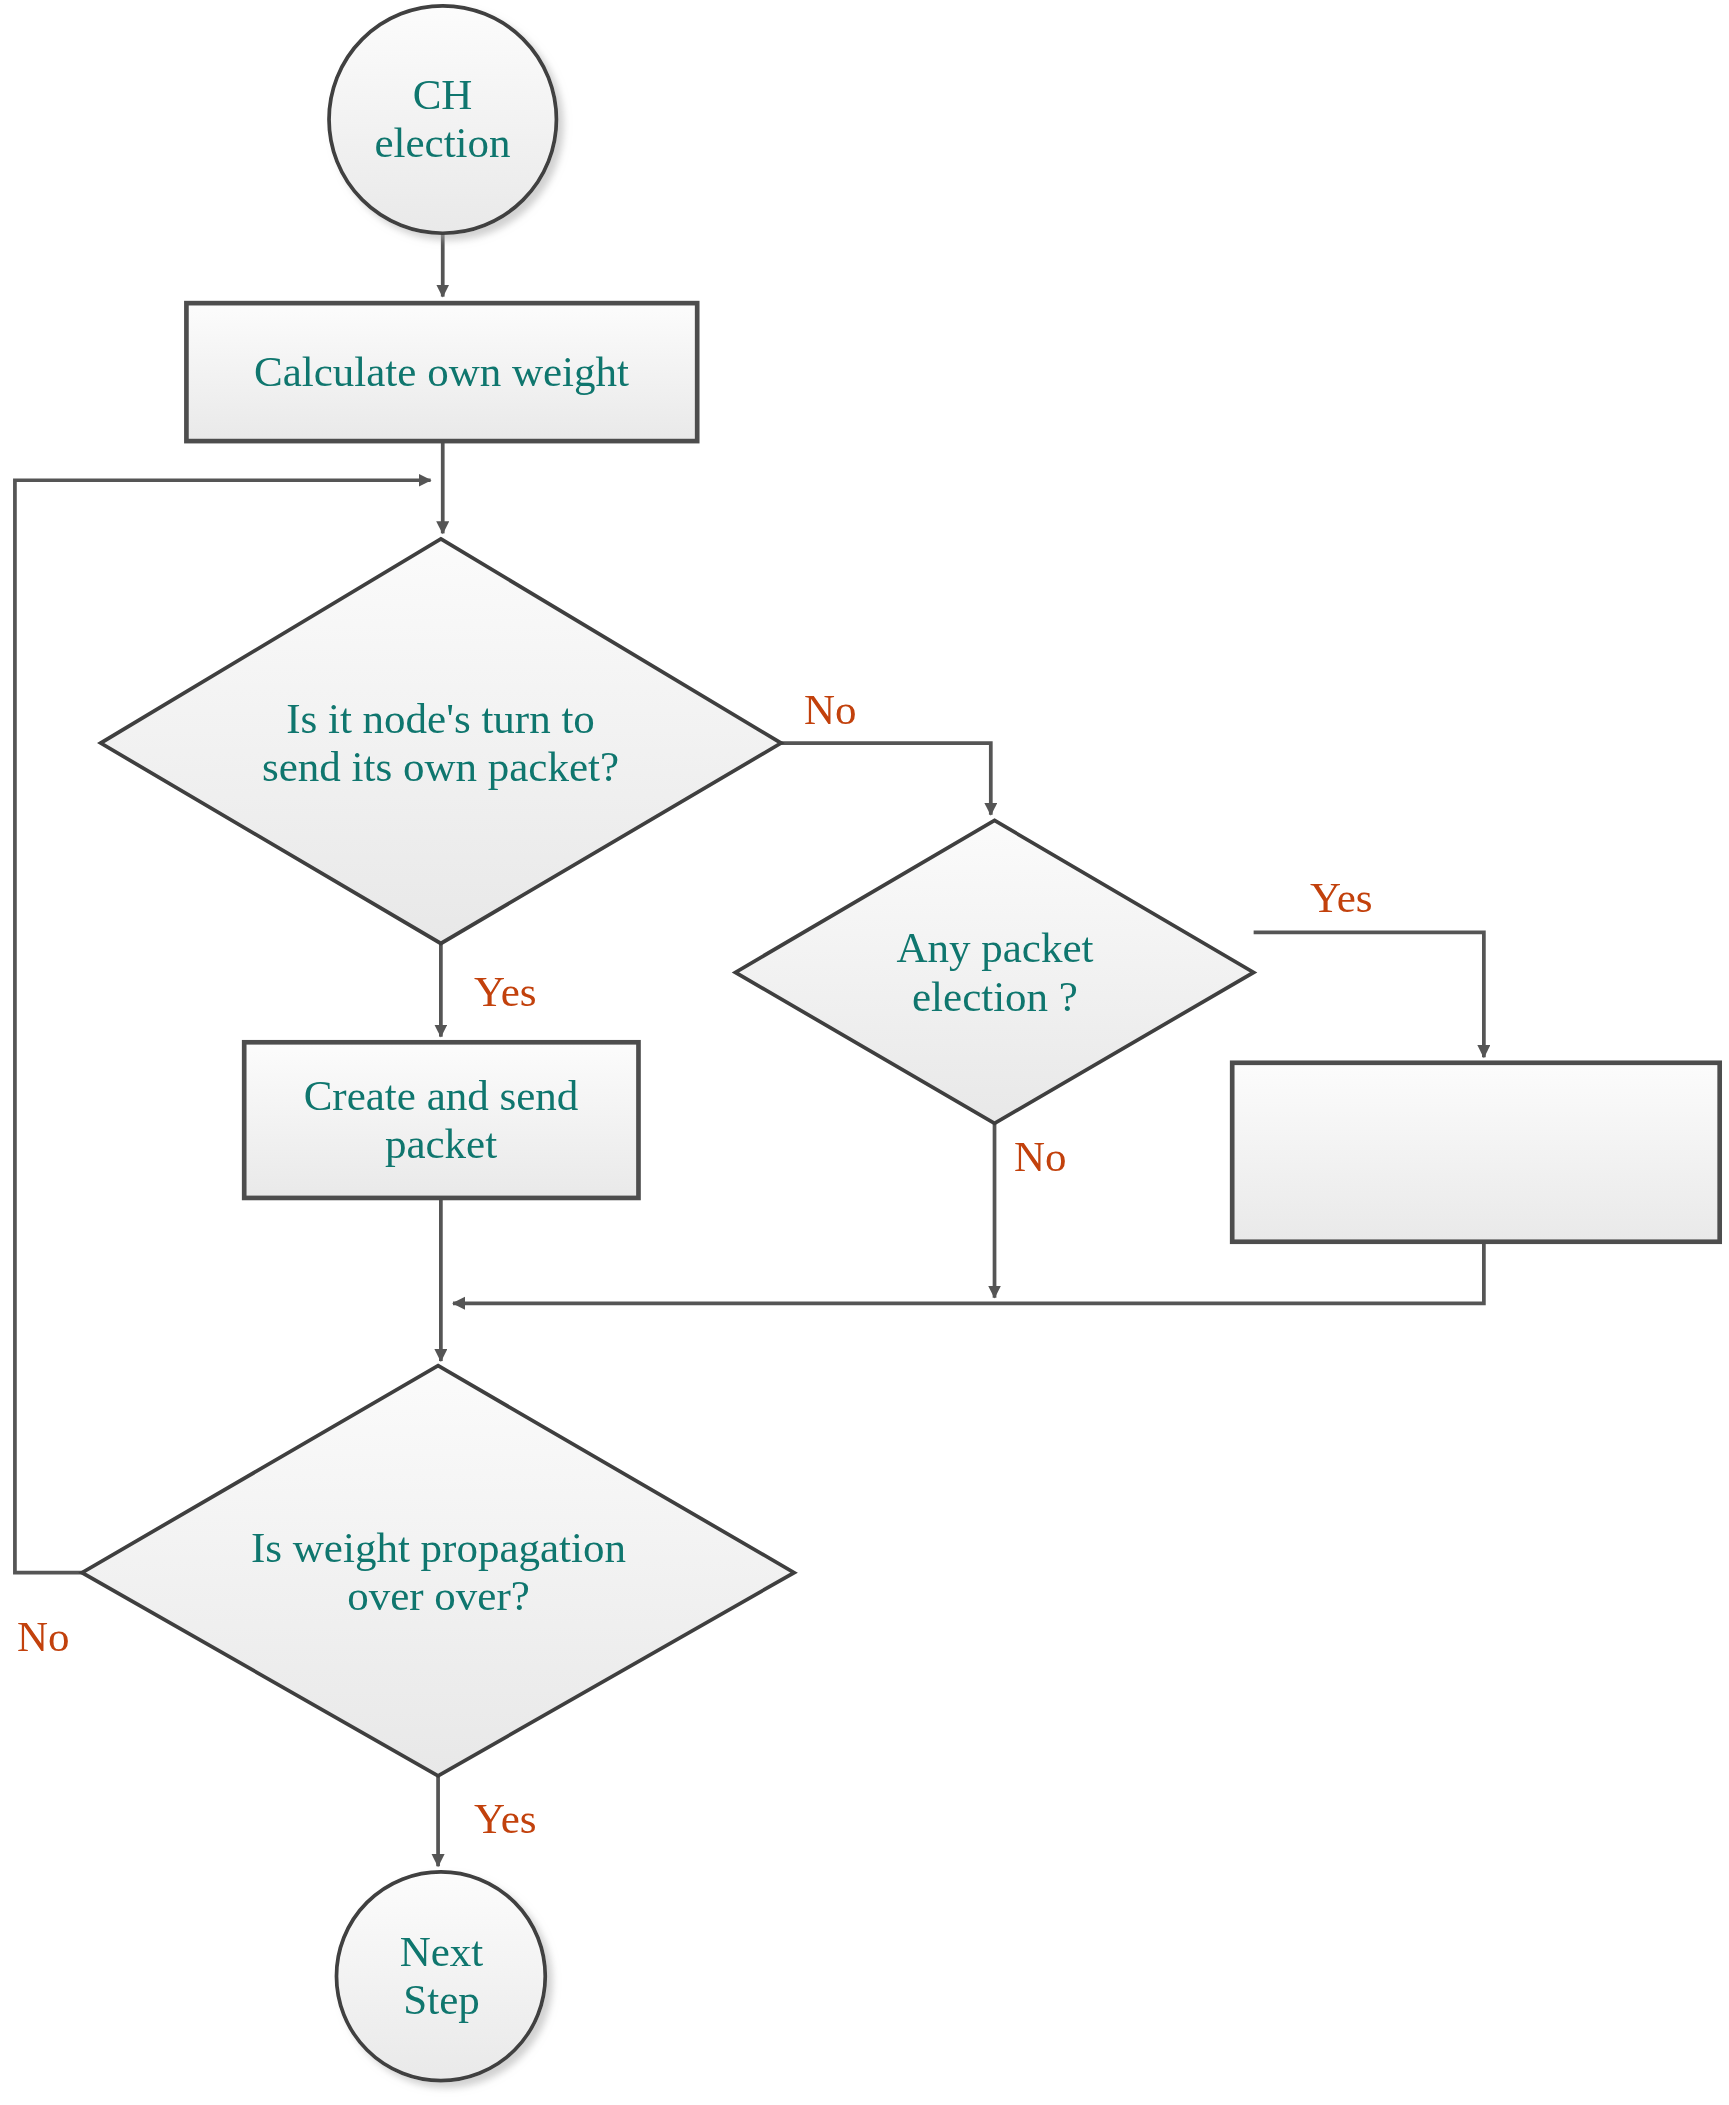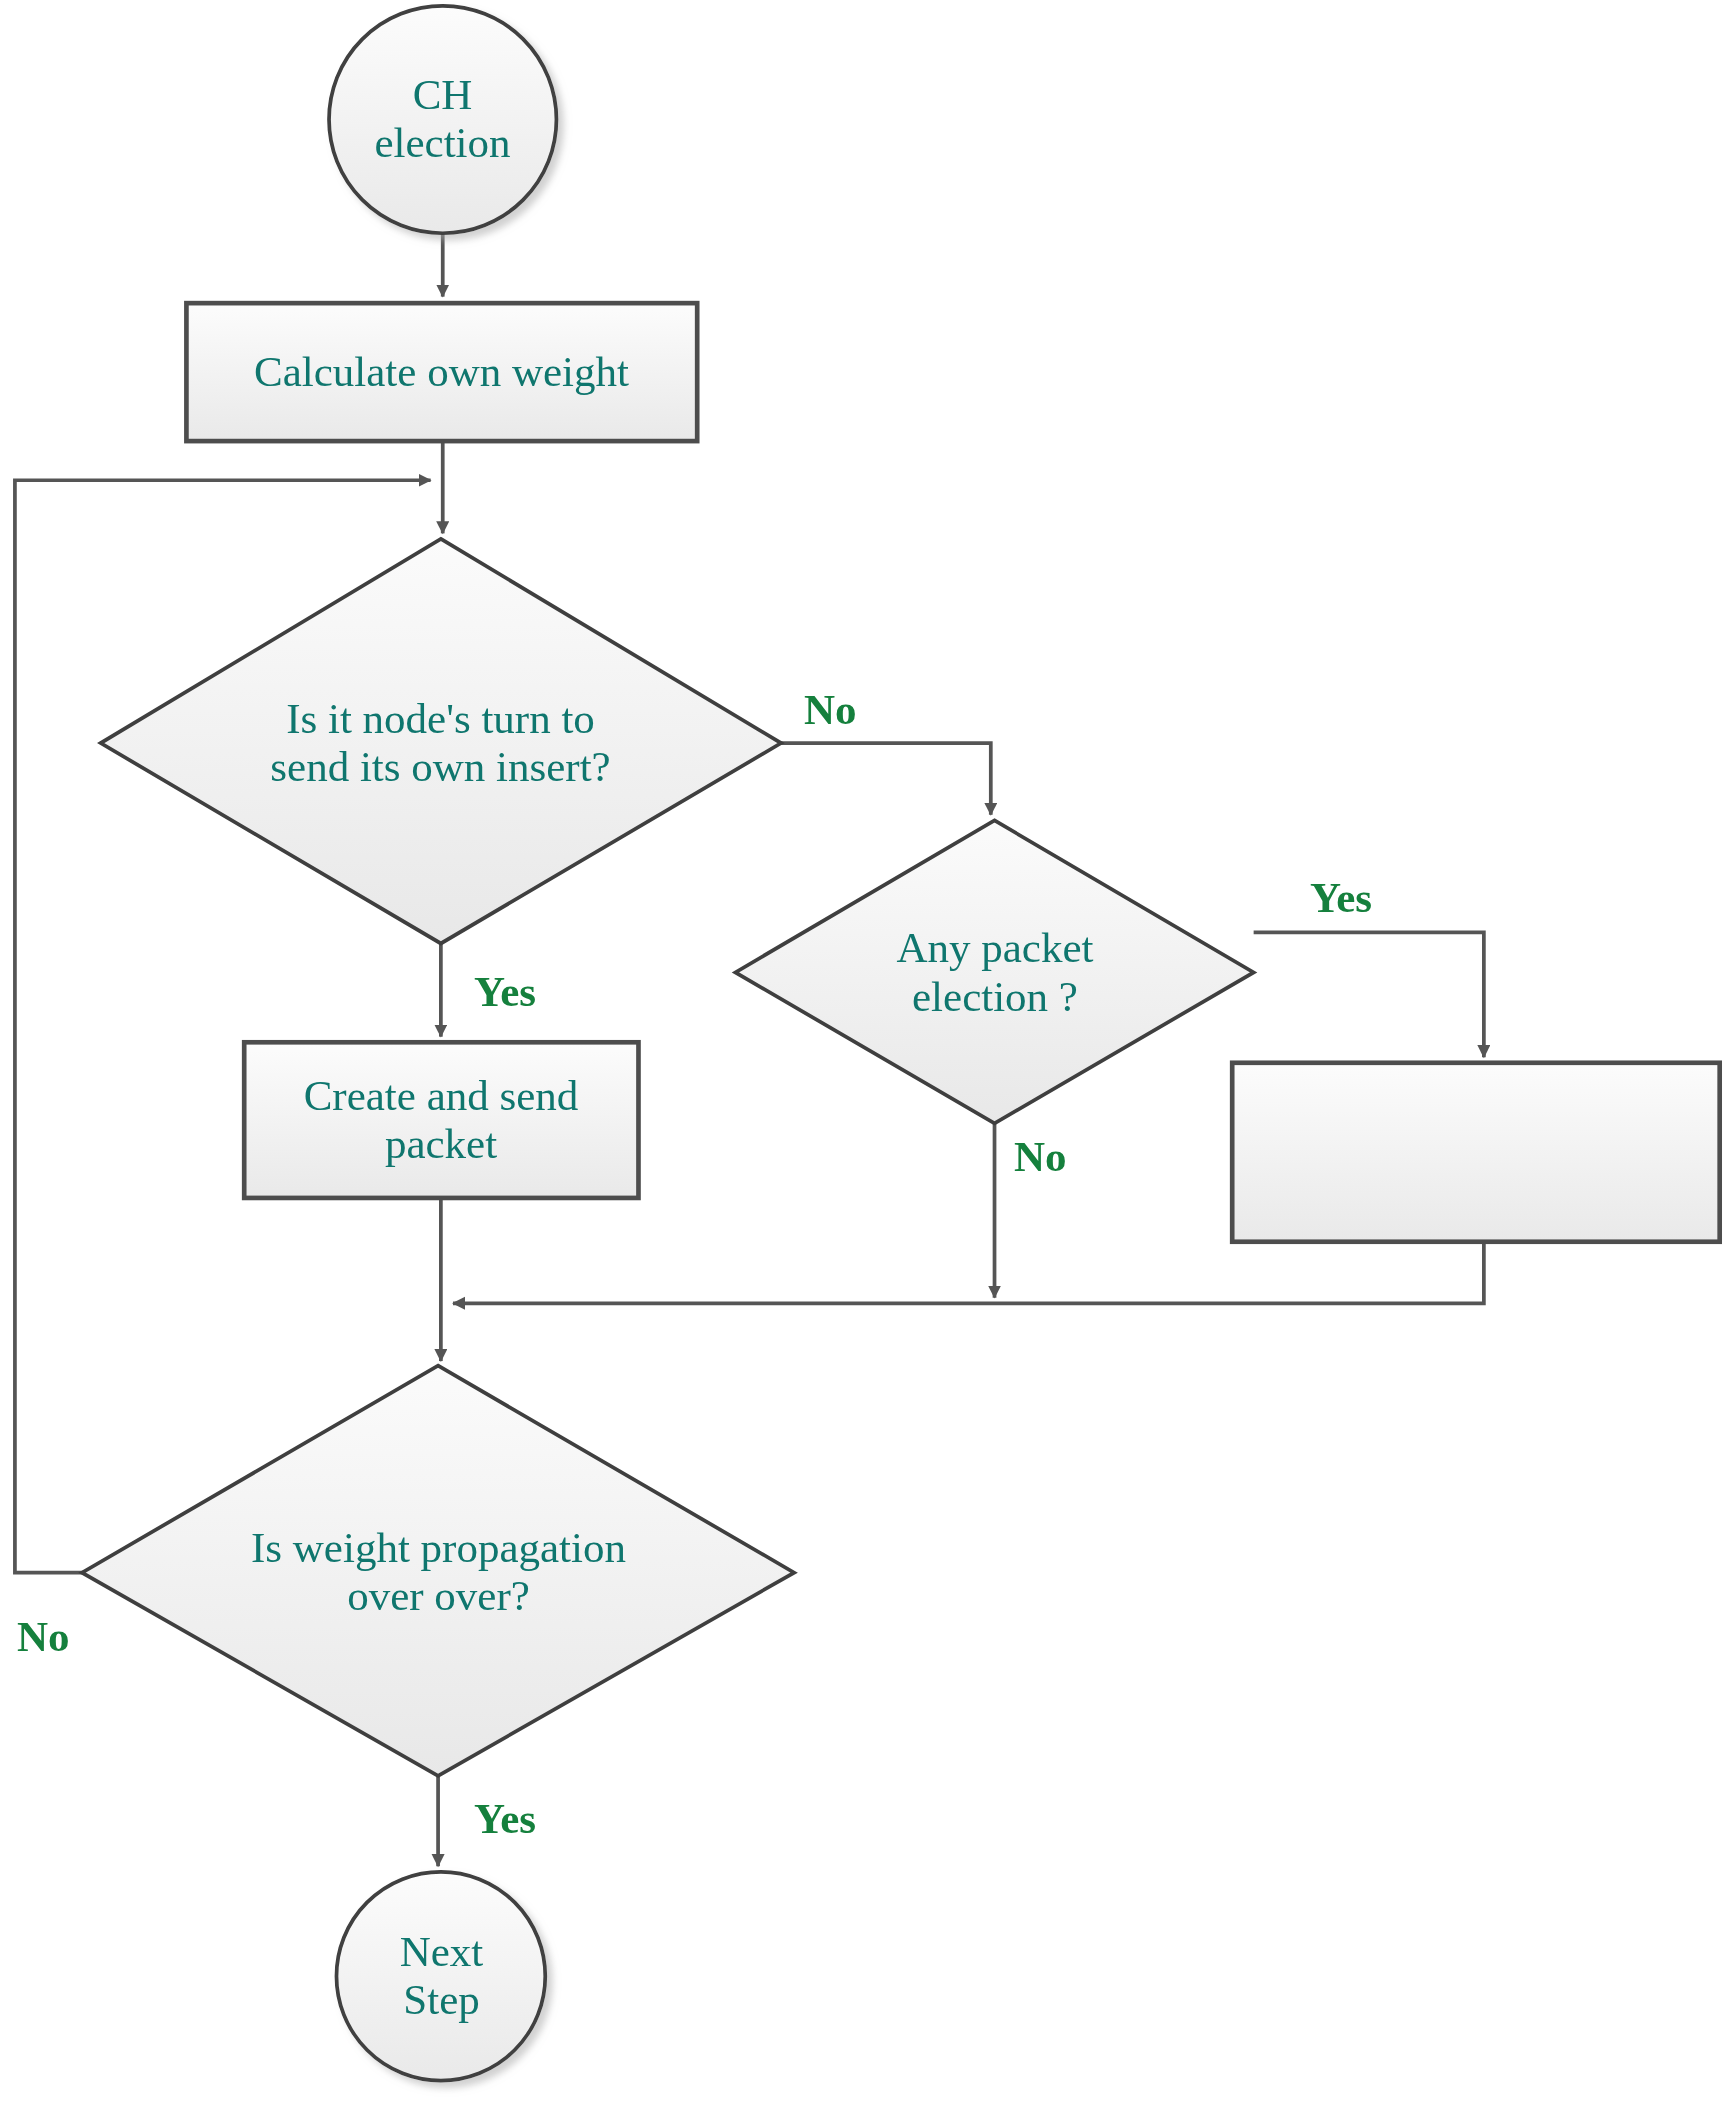--- a/index.html
+++ b/index.html
@@ -32,25 +32,24 @@
     justify-content: center;
     text-align: center;
     color: #0f766e;
     font-size: 43px;
     line-height: 1.12;
     pointer-events: none;
     white-space: pre-line;
   }
   .edge-label {
     position: absolute;
-    color: #15803d;
+    color: #c2410c;
     font-size: 43px;
     line-height: 1;
     white-space: nowrap;
-    font-weight: bold;
   }
 </style>
 </head>
 <body>
 
 <div id="canvas">
 
   <svg id="flow-svg" viewBox="0 0 1855 2259" xmlns="http://www.w3.org/2000/svg">
     <defs>
       <linearGradient id="nodeGrad" x1="0" y1="0" x2="0" y2="1">
@@ -111,21 +110,21 @@
 
     <circle cx="473" cy="2120" r="112" fill="url(#nodeGrad)" stroke="#3f3f3f" stroke-width="4" filter="url(#softShadow)"></circle>
   </svg>
 
   <div class="node-label" style="left:329px; top:35px; width:227px; height:168px;">CH
 election</div>
 
   <div class="node-label" style="left:186px; top:303px; width:511px; height:138px;">Calculate own weight</div>
 
   <div class="node-label" style="left:161px; top:650px; width:559px; height:186px;">Is it node's turn to
-send its own insert?</div>
+send its own packet?</div>
 
   <div class="node-label" style="left:790px; top:881px; width:410px; height:183px;">Any packet
 election ?</div>
 
   <div class="node-label" style="left:244px; top:1042px; width:394px; height:156px;">Create and send
 packet</div>
 
 
   <div class="node-label" style="left:140px; top:1479px; width:597px; height:186px;">Is weight propagation
 over over?</div>

